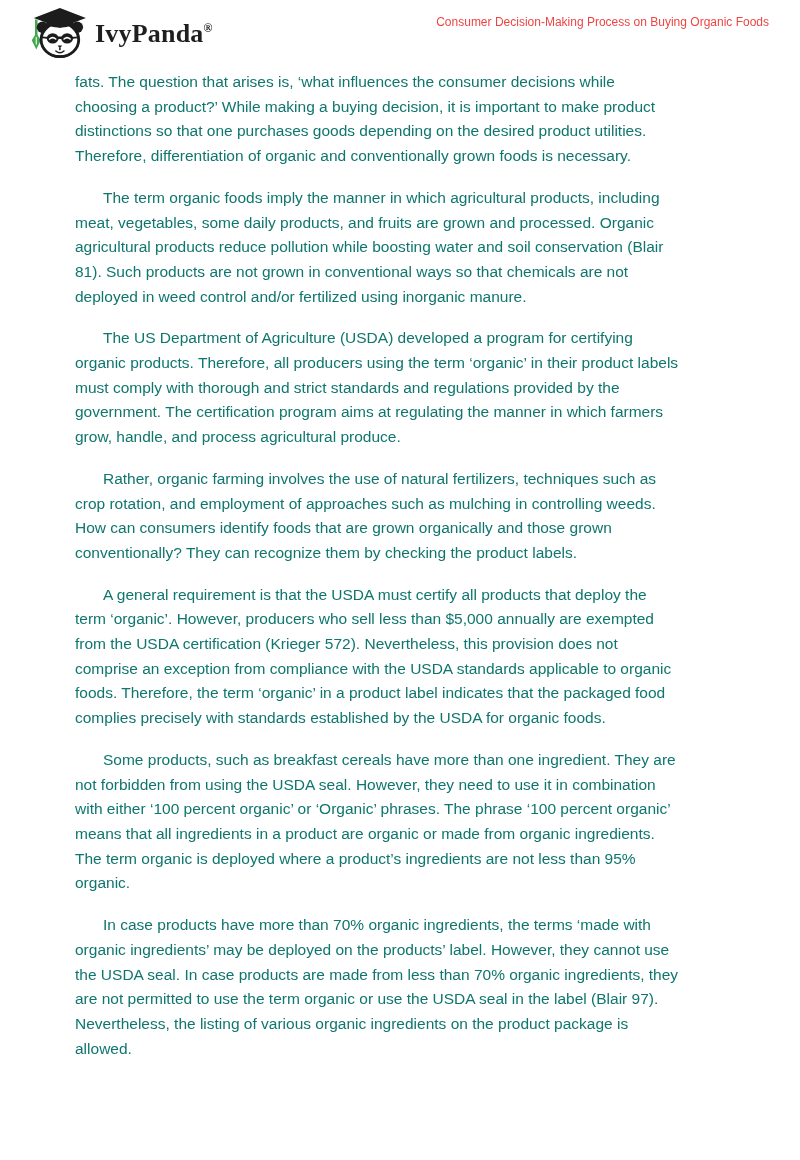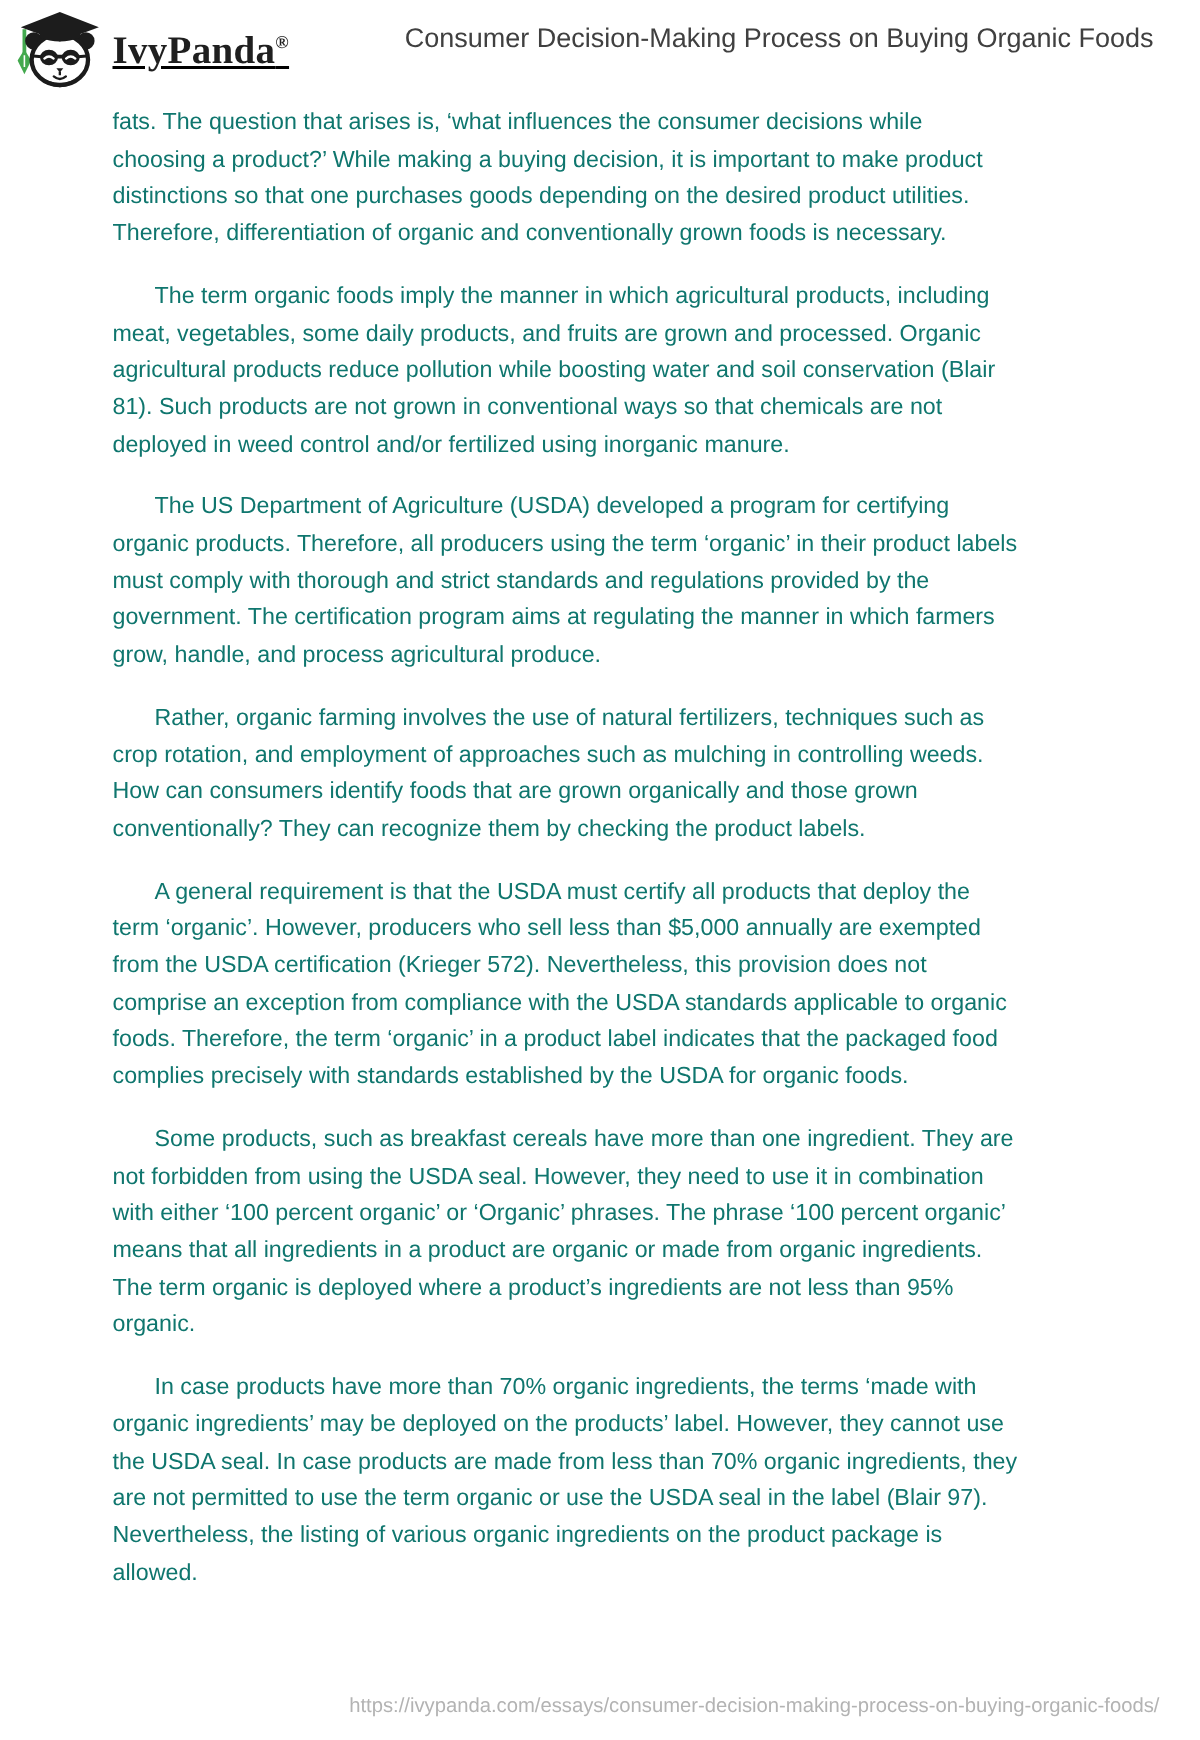--- a/index.html
+++ b/index.html
@@ -15,47 +15,46 @@
   }
 
   
   .header {
     position: absolute;
     top: 0; left: 0; right: 0;
     height: 64px;
   }
   .brand {
     position: absolute;
-    top: 7px; left: 8px;
+    top: 7px; left: 28px;
     display: flex;
     align-items: center;
     gap: 9px;
-    text-decoration: underline;
   }
   .brand-logo { display: block; }
   .brand-name {
     font-family: "Liberation Serif", serif;
     font-weight: 700;
     font-size: 26px;
     color: #1f1f1f;
     letter-spacing: 0.2px;
     line-height: 1;
   }
   .brand-reg {
     font-family: "Liberation Serif", serif;
     font-weight: 700;
     font-size: 12px;
     color: #1f1f1f;
     vertical-align: 10px;
   }
   .doc-title {
     position: absolute;
     top: 15px; right: 31px;
-    font-size: 18px;
-    color: #404040;
+    font-size: 12px;
+    color: #ef4444;
     line-height: 1.2;
   }
 
   
   .doc-body {
     position: absolute;
     top: 70px;
     left: 75px;
     width: 700px;
     font-size: 15.5px;
@@ -152,17 +151,14 @@
 The term organic is deployed where a product’s ingredients are not less than 95%
 organic.</p>
     <p class="para indent">In case products have more than 70% organic ingredients, the terms ‘made with
 organic ingredients’ may be deployed on the products’ label. However, they cannot use
 the USDA seal. In case products are made from less than 70% organic ingredients, they
 are not permitted to use the term organic or use the USDA seal in the label (Blair 97).
 Nevertheless, the listing of various organic ingredients on the product package is
 allowed.</p>
   </div>
 
-  <div class="footer">
-    <span>https://ivypanda.com/essays/consumer-decision-making-process-on-buying-organic-foods/</span>
-  </div>
 
 </div>
 
 </body></html>

